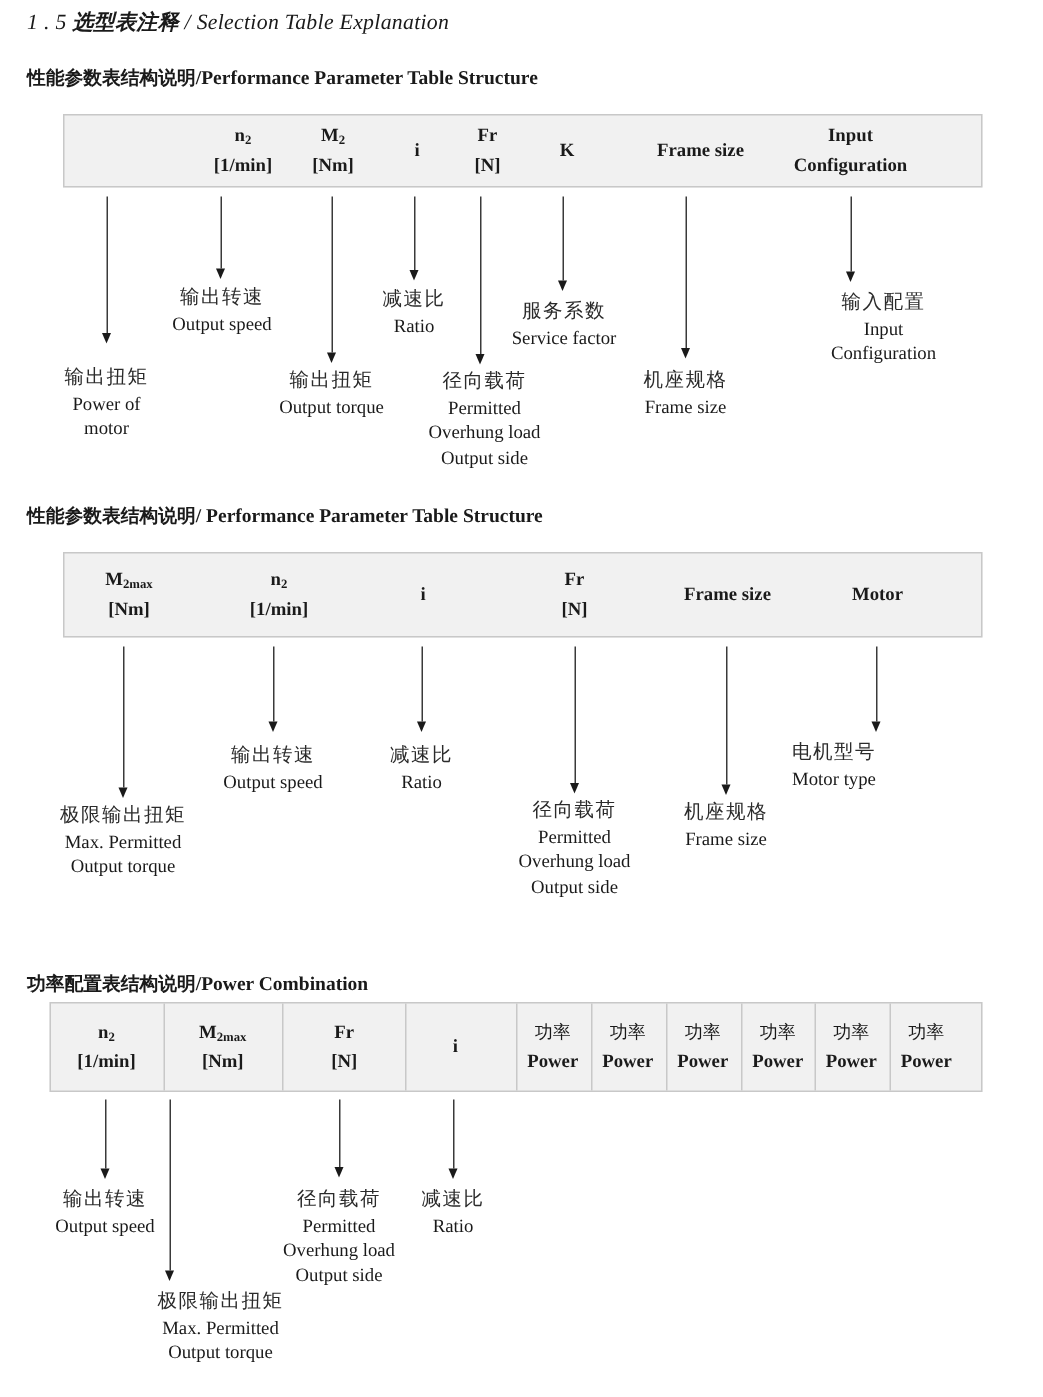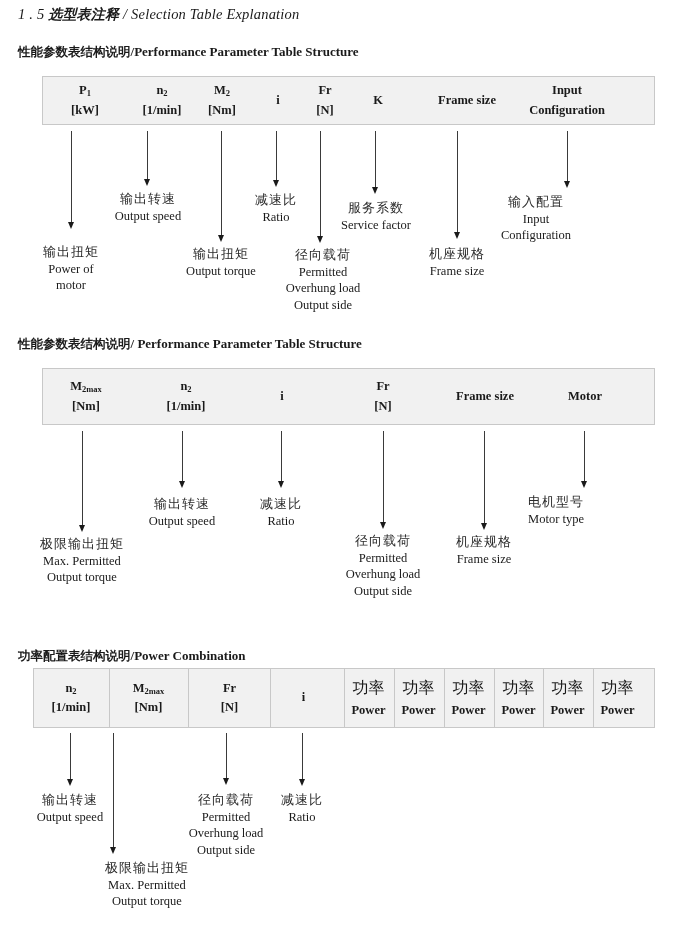--- a/index.html
+++ b/index.html
@@ -70,21 +70,21 @@
     font-weight: bold;
     font-size: 12.5px;
     line-height: 1.55;
     text-align: center;
     white-space: nowrap;
   }
   .hdr-cell.divided { border-left: 1px solid #c8c8c8; }
   .hdr-cell .cn {
     font-family: "DejaVu Sans", sans-serif;
     font-weight: normal;
-    font-size: 16px;
+    font-size: 12px;
   }
   .hdr-cell sub {
     font-size: 8.5px;
     vertical-align: baseline;
     position: relative;
     top: 2px;
   }
   .hdr-cell .unit { font-weight: bold; }
   .cell-mid    { justify-content: center; }
 
@@ -141,24 +141,20 @@
   <span class="cn">选型表注释</span>
   <span class="sep">/</span>
   <span class="en">Selection Table Explanation</span>
 </div>
 
 <div class="sec-heading" style="left:18px; top:44px;">
   <span class="cn">性能参数表结构说明</span><span class="en">/</span><span class="en">Performance Parameter Table Structure</span>
 </div>
 
 <div class="hdr-table" id="t1" style="left:42px; top:76px; width:613px; height:49px;">
-    <div class="hdr-cell cell-mid" style="left: -3px; width: 90px;">
-      <div><span class="">P<sub>1</sub></span></div>
-      <div><span class="unit">[kW]</span></div>
-    </div>
     <div class="hdr-cell cell-mid" style="left: 74px; width: 90px;">
       <div><span class="">n<sub>2</sub></span></div>
       <div><span class="unit">[1/min]</span></div>
     </div>
     <div class="hdr-cell cell-mid" style="left: 134px; width: 90px; text-align: center;">
       <div><span class="">M<sub>2</sub></span></div>
       <div><span class="unit">[Nm]</span></div>
     </div>
     <div class="hdr-cell cell-mid" style="left: 190px; width: 90px;">
       <div><span class="">i</span></div>
@@ -310,21 +306,21 @@
       <span class="en">Output side</span>
     </div>
     <div class="note" style="left: 376px; top: 199px;">
       <span class="cn">服务系数</span>
       <span class="en">Service factor</span>
     </div>
     <div class="note" style="left: 457px; top: 245px;">
       <span class="cn">机座规格</span>
       <span class="en">Frame size</span>
     </div>
-    <div class="note" style="left: 536px; top: 193px;">
+    <div class="note" style="left: 589px; top: 193px;">
       <span class="cn">输入配置</span>
       <span class="en">Input</span>
       <span class="en">Configuration</span>
     </div>
     <div class="arrow" style="left: 78px; top: 431px; height: 101px;">
       <div class="shaft" style="height: 94px;"></div>
       <div class="head" style="top: 94px;"></div>
     </div>
     <div class="arrow" style="left: 178px; top: 431px; height: 57px;">
       <div class="shaft" style="height: 50px;"></div>

